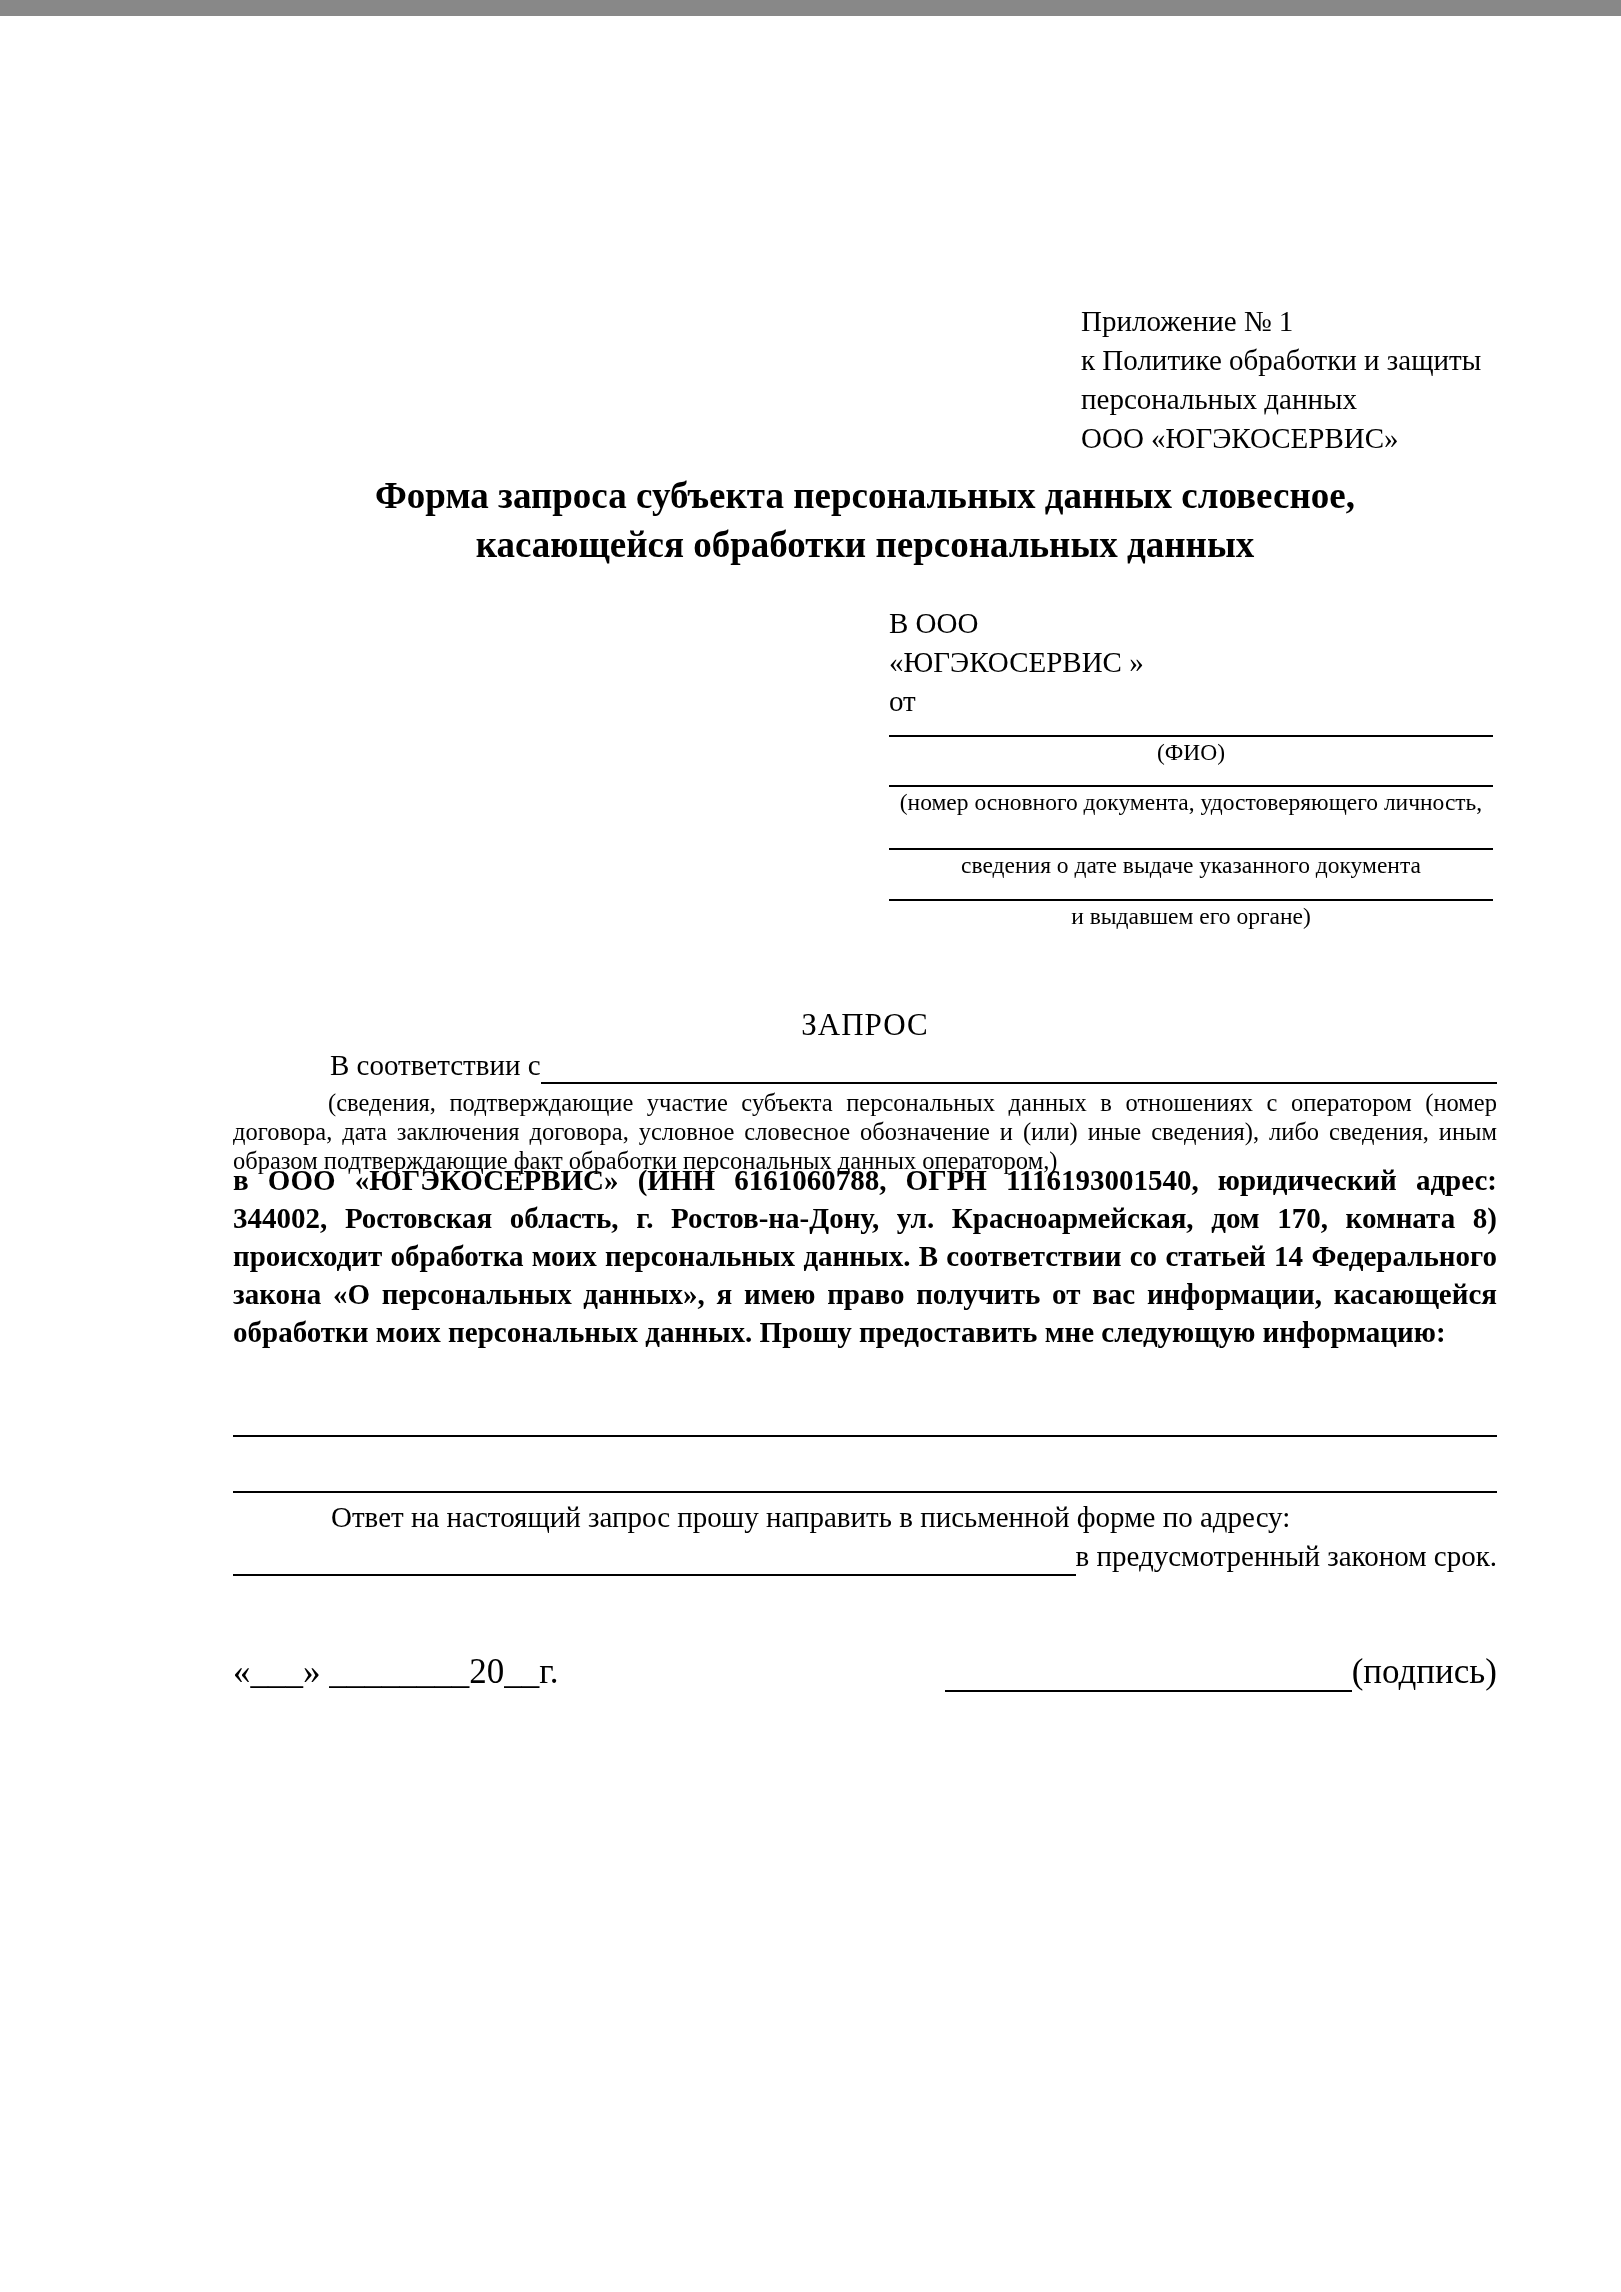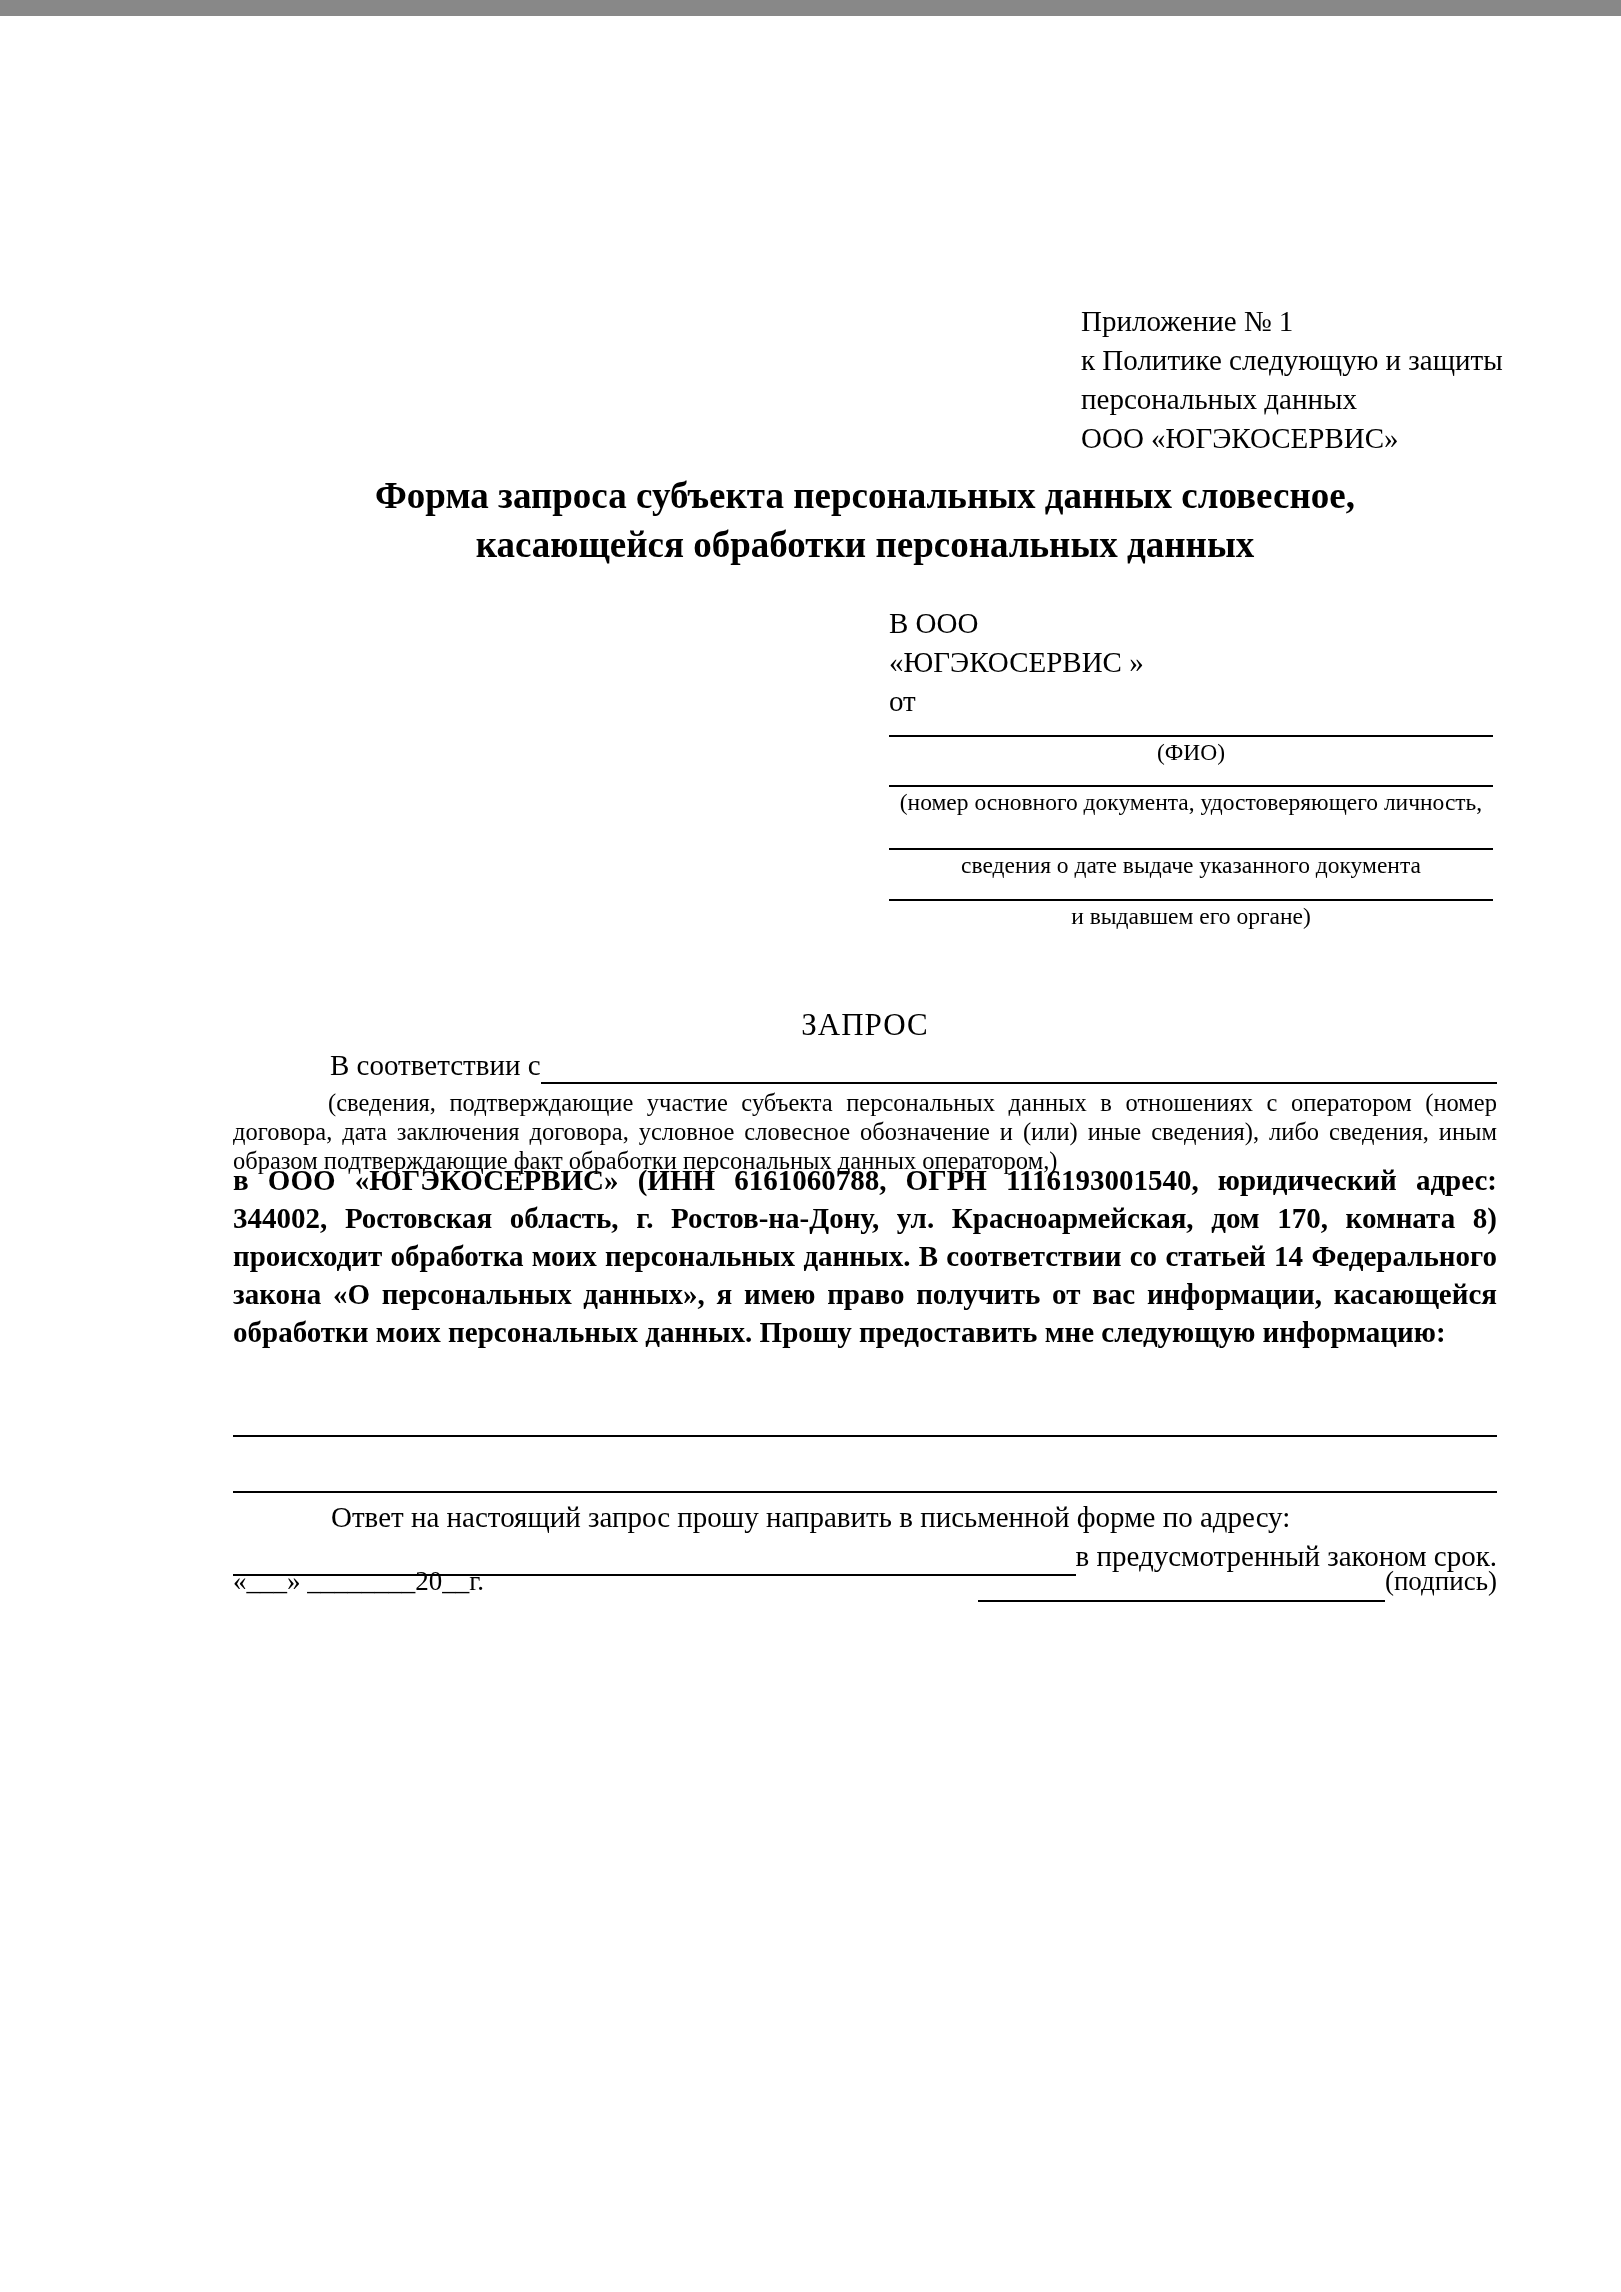--- a/index.html
+++ b/index.html
@@ -44,35 +44,35 @@
   .blank-line{position:absolute;left:0;width:100%;border-top:2.9px solid #000;height:0;}
   .blank-line-1{top:1419px;}
   .blank-line-2{top:1475px;}
 
   .reply{position:absolute;left:0;top:1482px;width:100%;font-size:29px;line-height:39px;}
   .reply .reply-text{text-align:justify;text-indent:98px;}
   .reply .reply-row2{display:flex;align-items:flex-end;}
   .reply .reply-row2 .flex-line{height:35px;}
   .reply .reply-suffix{white-space:nowrap;}
 
-  .date-sign{position:absolute;left:0;top:1545px;width:100%;display:flex;
-             justify-content:space-between;align-items:flex-end;font-size:27px;line-height:41px;}
+  .date-sign{position:absolute;left:0;top:1635px;width:100%;display:flex;
+             justify-content:space-between;align-items:flex-end;font-size:35px;line-height:41px;}
   .date-part{white-space:nowrap;}
   .sign-part{white-space:nowrap;display:flex;align-items:flex-end;}
   .sig-line{display:inline-block;width:407px;border-bottom:2.9px solid #000;height:35px;}
 </style>
 </head>
 <body>
 
 <div class="page">
   <div class="content">
 
     <div class="appendix">
       <div>Приложение № 1</div>
-      <div>к Политике следующую и защиты</div>
+      <div>к Политике обработки и защиты</div>
       <div>персональных данных</div>
       <div>ООО «ЮГЭКОСЕРВИС»</div>
     </div>
 
     <div class="doc-title">
       <div>Форма запроса субъекта персональных данных словесное,</div>
       <div>касающейся обработки персональных данных</div>
     </div>
 
     <div class="addressee">

